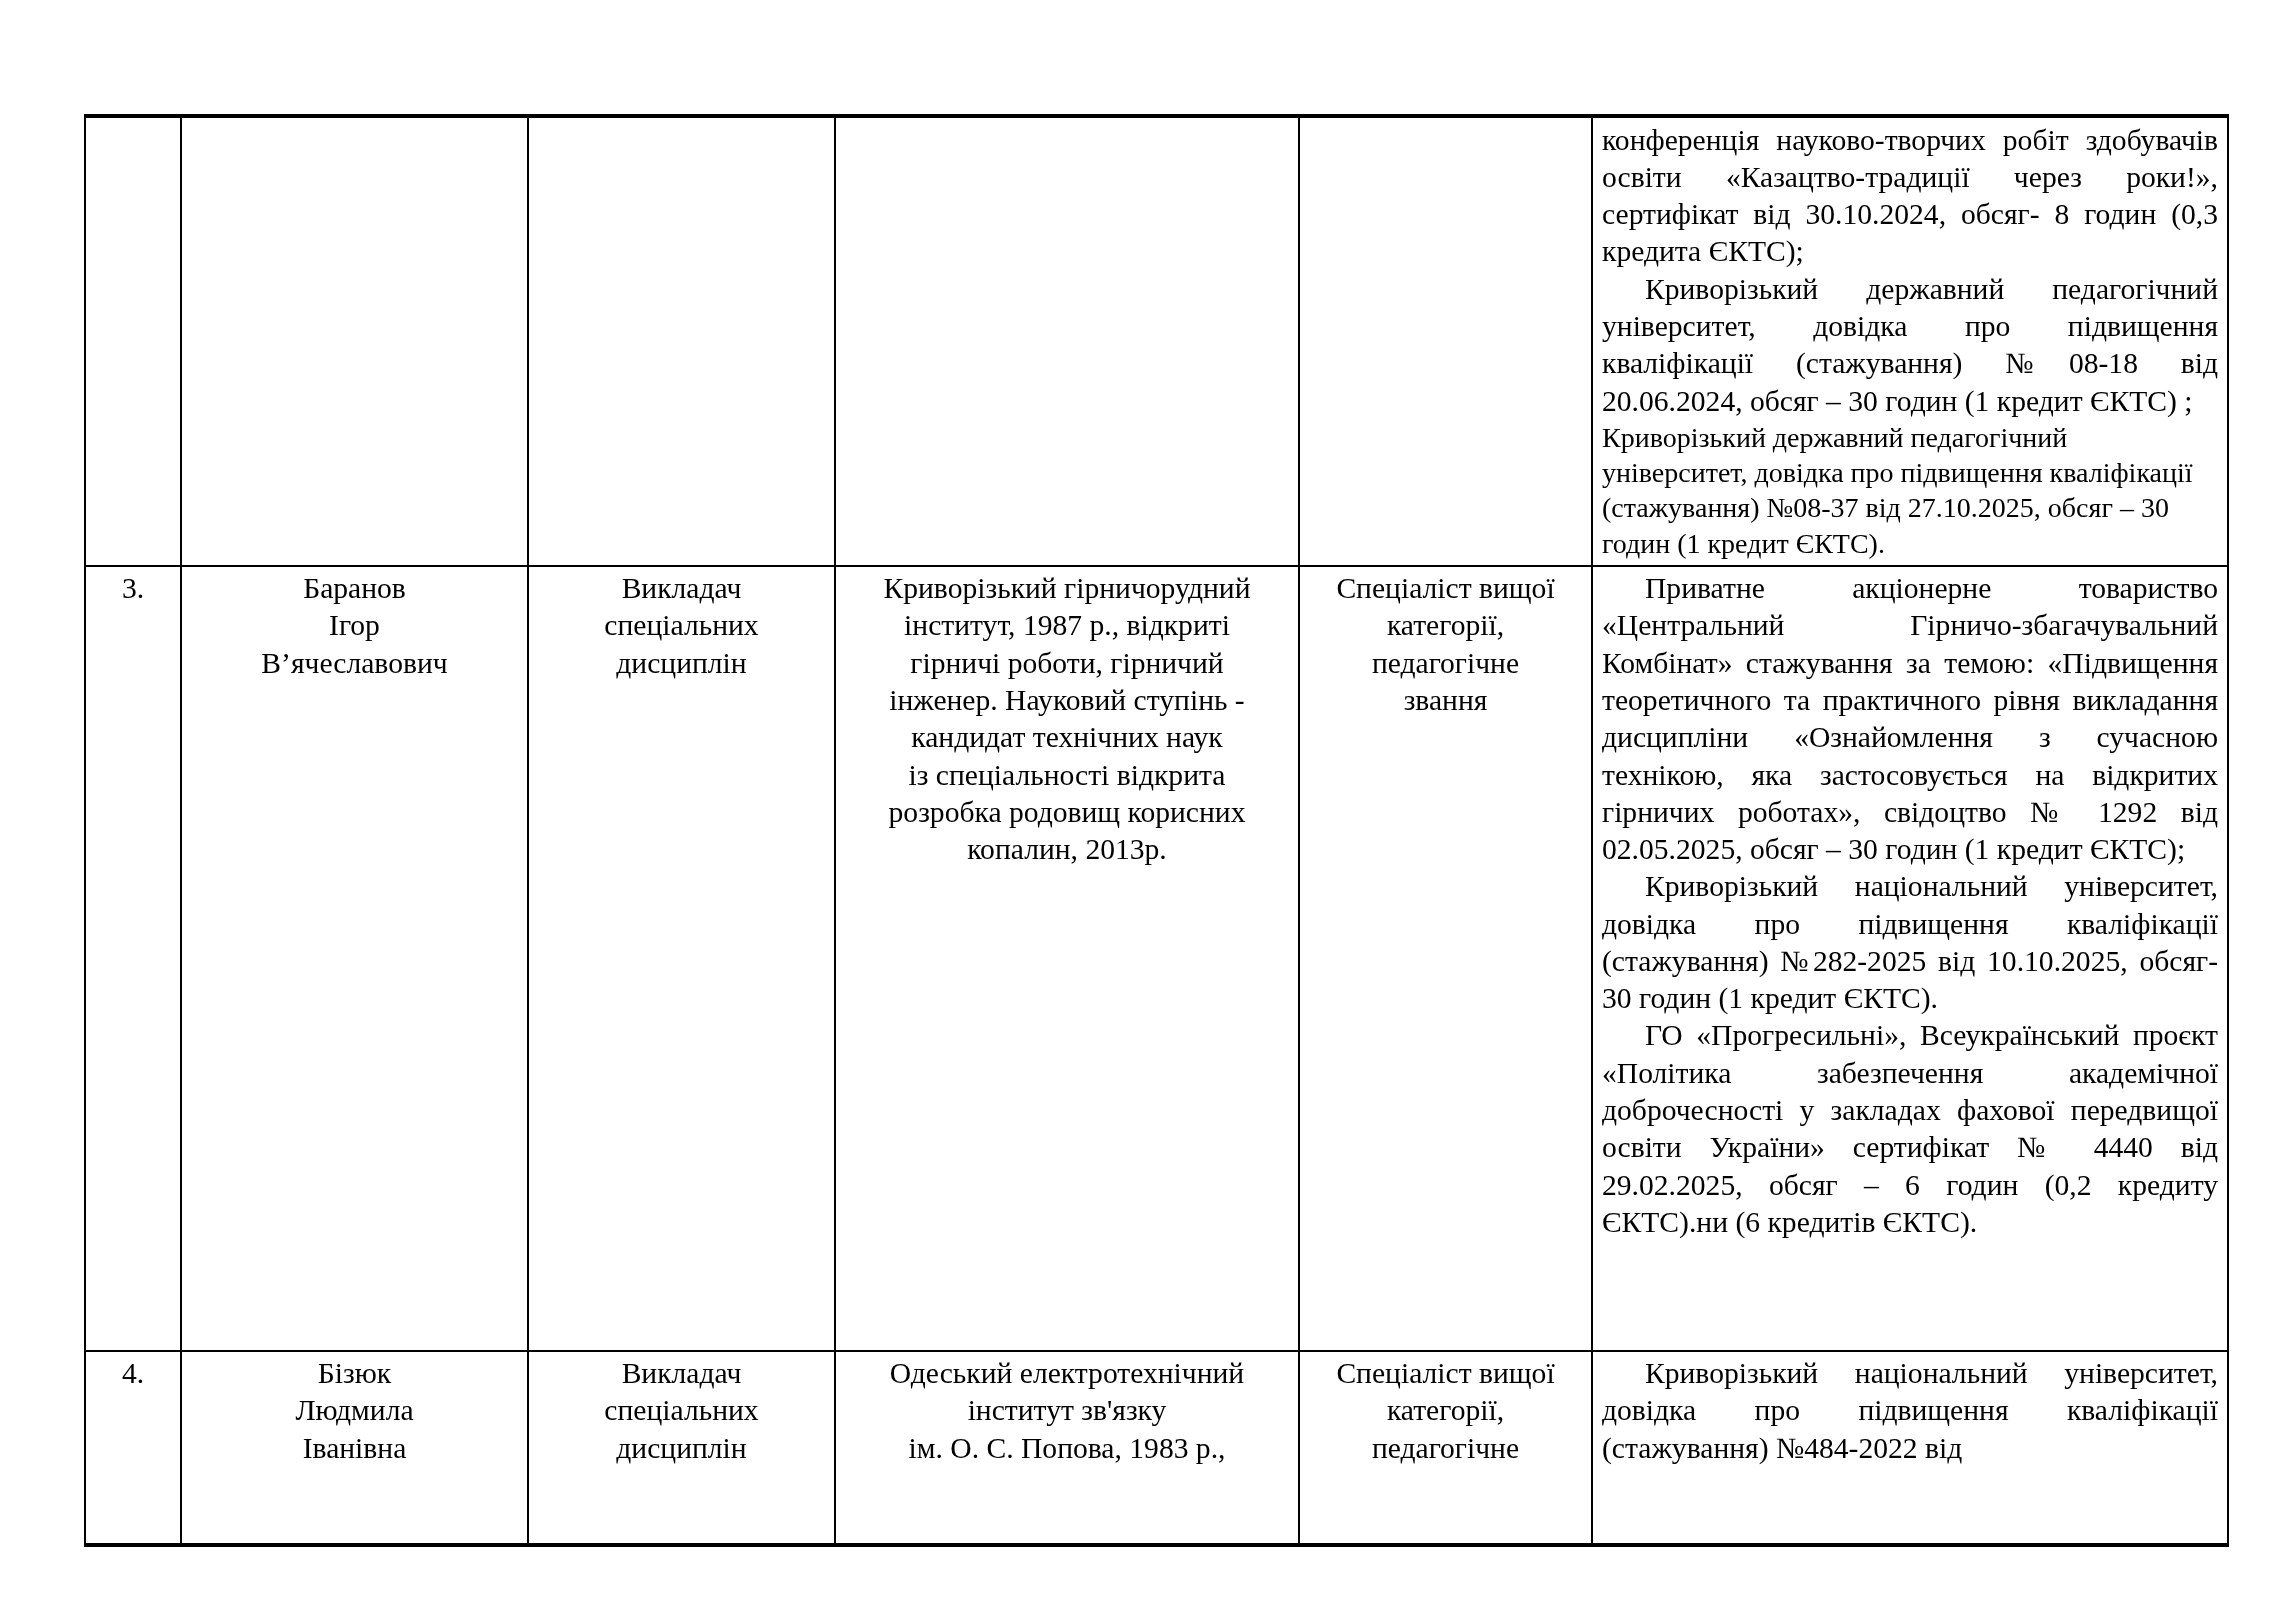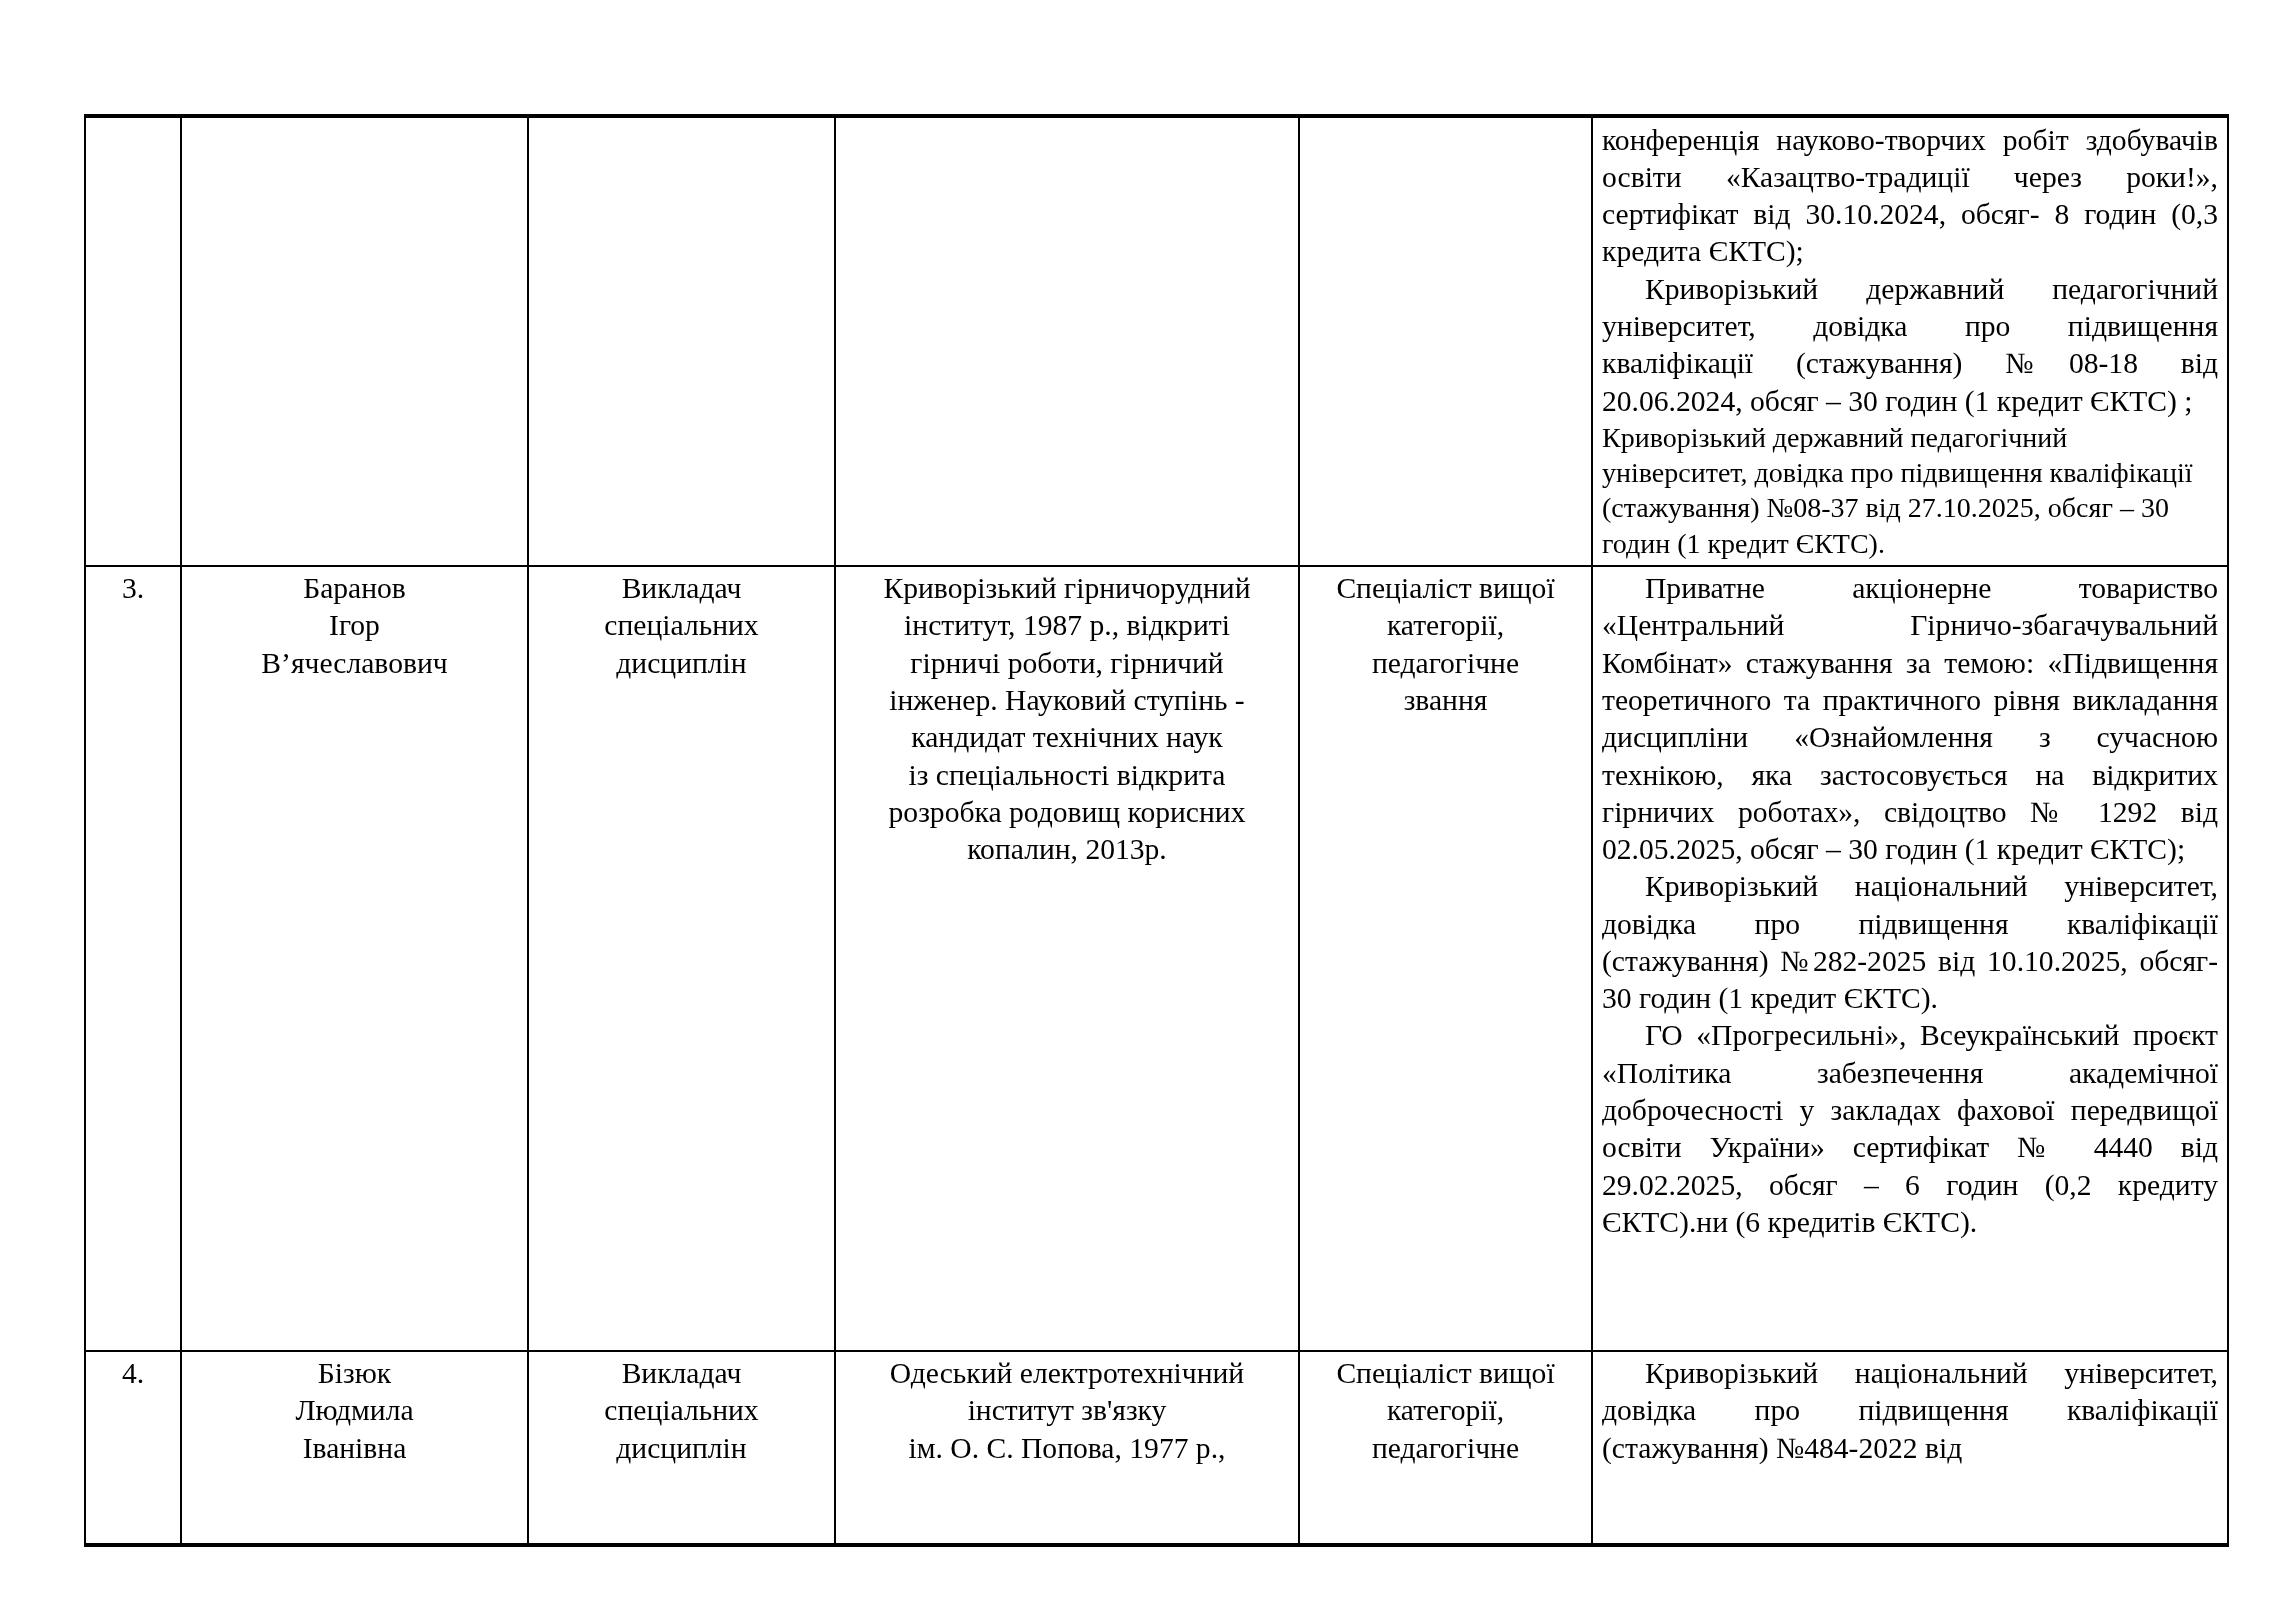--- a/index.html
+++ b/index.html
@@ -113,21 +113,21 @@
     <tr class="last-row" style="height:194px">
       <td class="center-cell">4.</td>
       <td class="center-cell">Бізюк
 Людмила
 Іванівна</td>
       <td class="center-cell">Викладач
 спеціальних
 дисциплін</td>
       <td class="center-cell">Одеський  електротехнічний
 інститут зв'язку
-ім. О. С. Попова, 1977 р.,</td>
+ім. О. С. Попова, 1983 р.,</td>
       <td class="center-cell">Спеціаліст вищої
 категорії,
 педагогічне</td>
       <td class="dev-cell">
         <p>Криворізький національний університет, довідка про підвищення кваліфікації (стажування) №484-2022 від</p>
       </td>
     </tr>
   </tbody>
     </table>
 </div>

